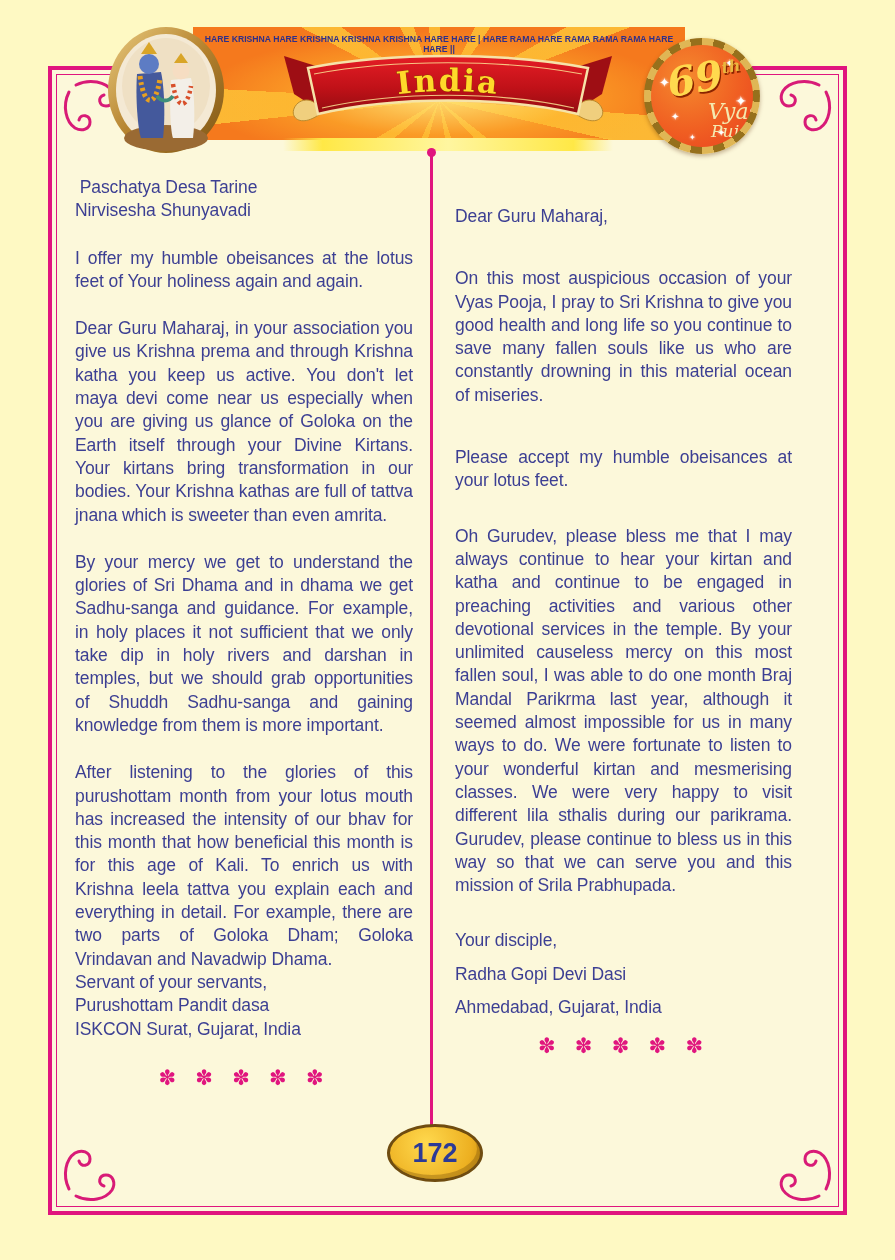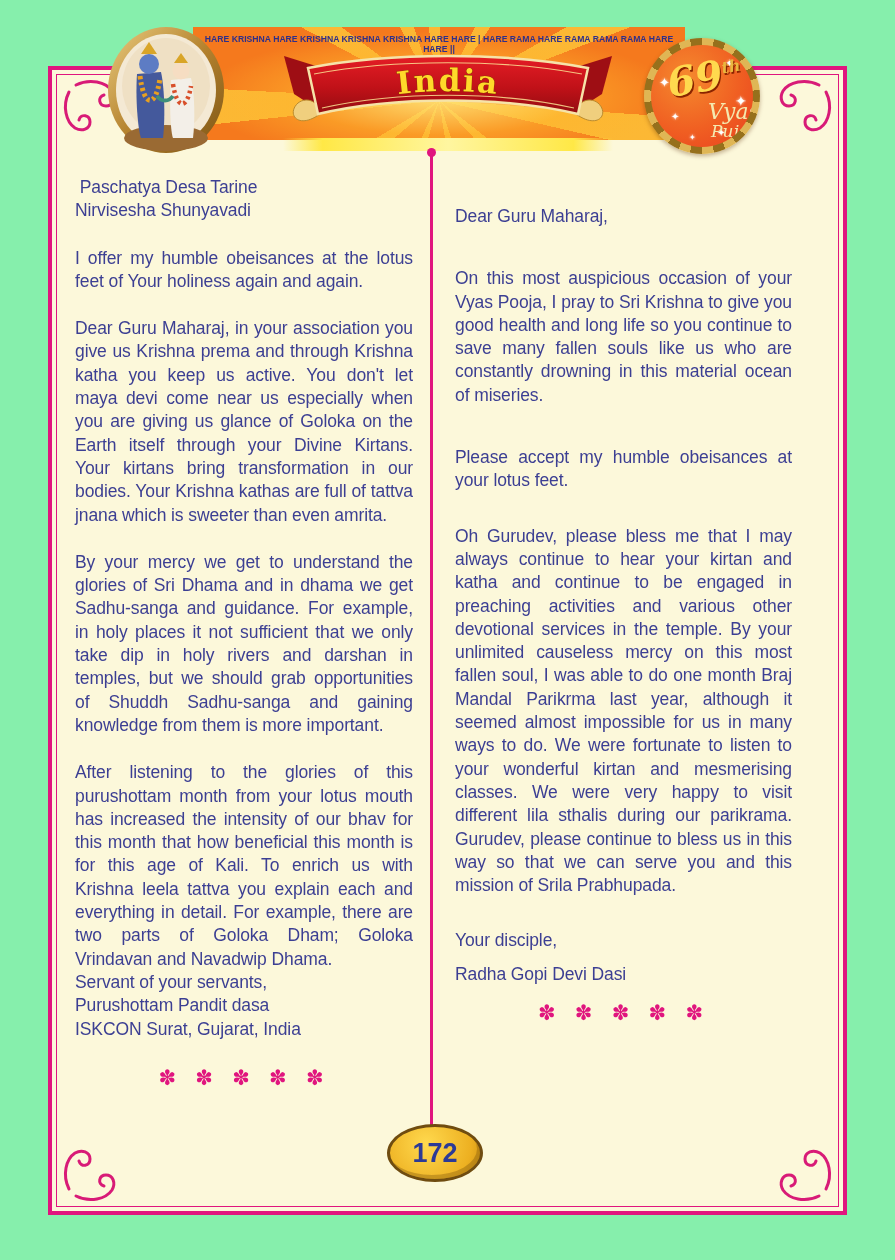--- a/index.html
+++ b/index.html
@@ -1,17 +1,17 @@
 <!DOCTYPE html>
 <html><head>
 <meta charset="utf-8">
 <style>
   html,body{margin:0;padding:0;}
   body{width:895px;height:1260px;overflow:hidden;}
-  .page{position:relative;width:895px;height:1260px;background:#86efac;font-family:"Liberation Sans",sans-serif;}
+  .page{position:relative;width:895px;height:1260px;background:#fef9c3;font-family:"Liberation Sans",sans-serif;}
 
   
   .frame-outer{position:absolute;left:48px;top:66px;width:791px;height:1141px;border:4px solid #e0157e;z-index:1;background:#fcf8da;}
   .frame-inner{position:absolute;left:4px;top:4px;right:4px;bottom:4px;border:1px solid #e0157e;}
   .corner{position:absolute;width:62px;height:62px;z-index:2;}
   .corner svg{width:100%;height:100%;}
   .corner.tl{left:8px;top:6px;}
   .corner.tr{right:8px;top:6px;transform:scaleX(-1);}
   .corner.bl{left:8px;bottom:6px;transform:scaleY(-1);}
   .corner.br{right:8px;bottom:6px;transform:scale(-1,-1);}
@@ -186,20 +186,21 @@
     <p class="flowers">✽ ✽ ✽ ✽ ✽</p>
   </div>
 
   <div class="col col-right">
     <p>Dear Guru Maharaj,</p>
     <p class="just mt-r1">On this most auspicious occasion of your Vyas Pooja, I pray to Sri Krishna to give you good health and long life so you continue to save many fallen souls like us who are constantly drowning in this material ocean of miseries.</p>
     <p class="just mt-r1">Please accept my humble obeisances at your lotus feet.</p>
     <p class="just mt-r2">Oh Gurudev, please bless me that I may always continue to hear your kirtan and katha and continue to be engaged in preaching activities and various other devotional services in the temple. By your unlimited causeless mercy on this most fallen soul, I was able to do one month Braj Mandal Parikrma last year, although it seemed almost impossible for us in many ways to do. We were fortunate to listen to your wonderful kirtan and mesmerising classes.  We were very happy to visit different lila sthalis during our parikrama. Gurudev, please continue to bless us in this way so that we can serve you and this mission of Srila Prabhupada.</p>
     <p class="mt-r2">Your disciple,</p>
     <p class="sigline-r">Radha Gopi Devi Dasi</p>
+    <p class="sigline-r">Ahmedabad, Gujarat, India</p>
     <p class="flowers flowers-r">✽ ✽ ✽ ✽ ✽</p>
   </div>
 
   <div class="page-num">
     <span>172</span>
   </div>
 
 </div>
 
 </body></html>

